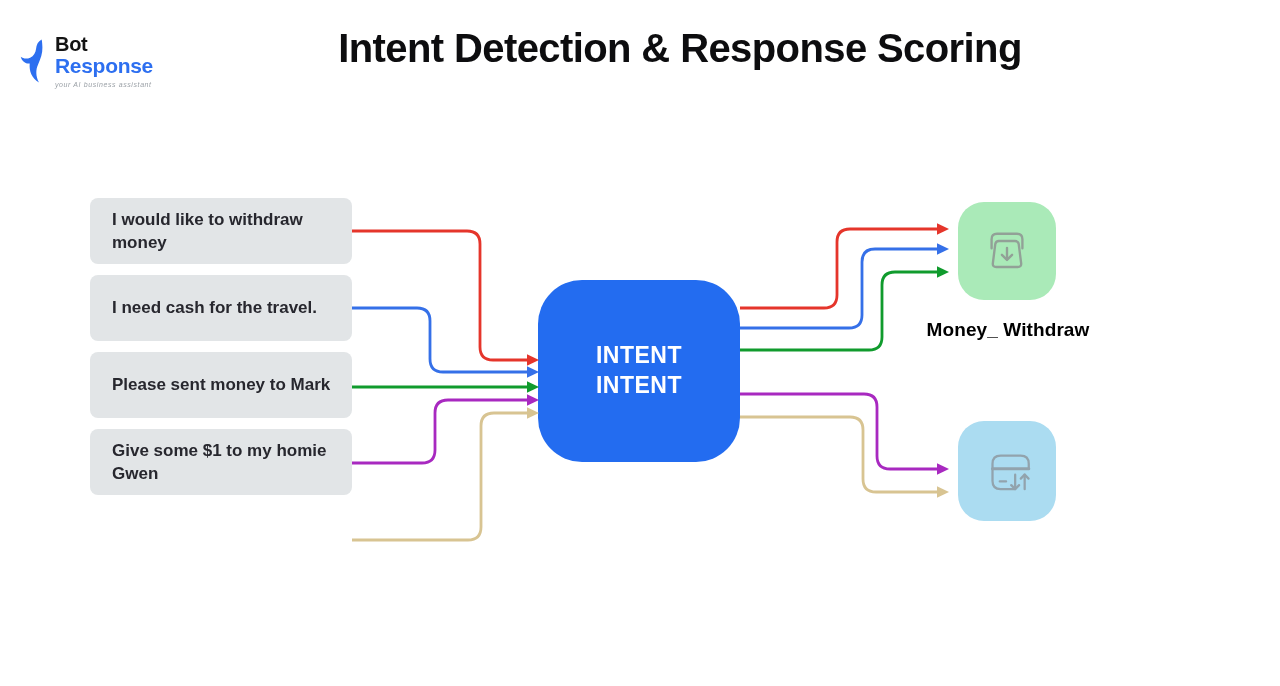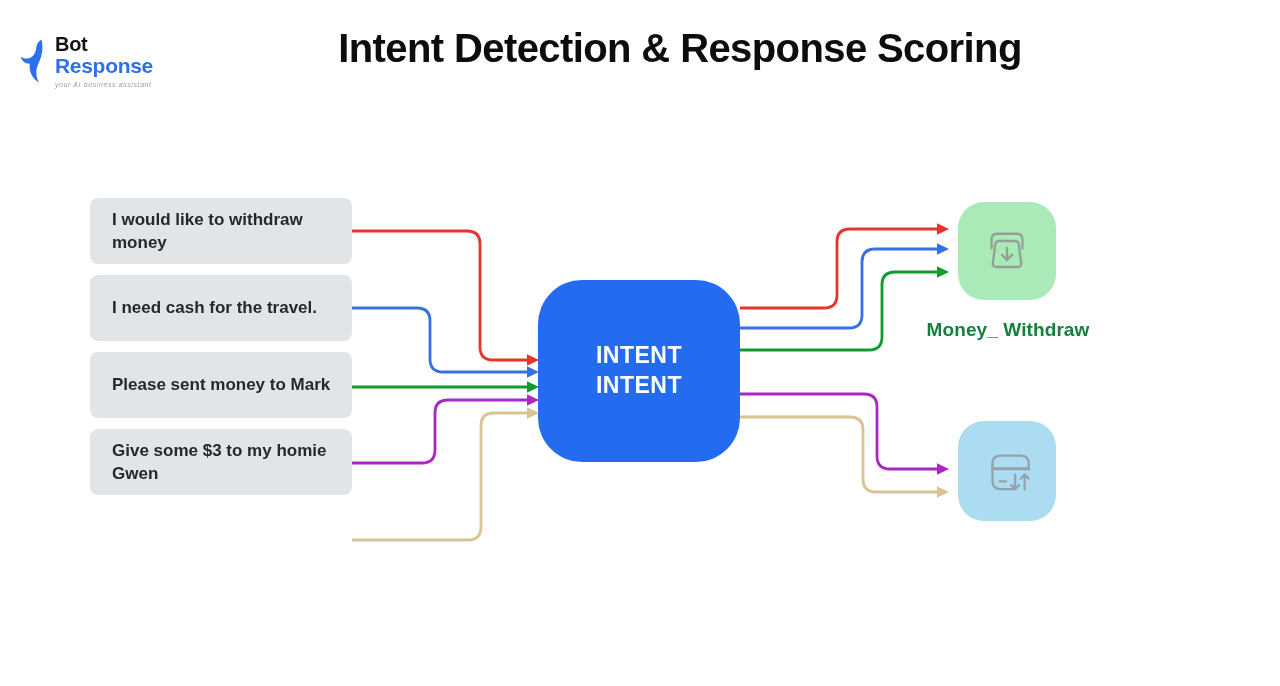--- a/index.html
+++ b/index.html
@@ -27,21 +27,21 @@
   .model{position:absolute;left:538px;top:280px;width:202px;height:182px;border-radius:44px;
          display:flex;flex-direction:column;align-items:center;justify-content:center;
          color:#ffffff;font-size:23px;font-weight:700;letter-spacing:.5px;line-height:1.3;}
 
   
   .intent-card{position:absolute;width:98px;border-radius:26px;display:flex;
                align-items:center;justify-content:center;}
   .card-withdraw{left:958px;top:202px;height:98px;}
   .card-transfer{left:958px;top:421px;height:100px;}
   .intent-label{position:absolute;left:900px;width:216px;text-align:center;
-                font-size:19px;font-weight:700;color:#15803d;letter-spacing:.1px;}
+                font-size:19px;font-weight:700;color:#000000;letter-spacing:.1px;}
   .lbl-withdraw{top:319px}.lbl-transfer{top:538px}
 
   
   #wires{position:absolute;left:0;top:0;pointer-events:none;}
 </style>
 </head>
 <body>
 
 <div class="page">
 
@@ -63,21 +63,21 @@
   <div class="bubble u0">
     <span>I would like to withdraw money</span>
     </div>
   <div class="bubble u1">
     <span>I need cash for the travel.</span>
     </div>
   <div class="bubble u2">
     <span>Please sent money to Mark</span>
     </div>
   <div class="bubble u3">
-    <span>Give some $3 to my homie Gwen</span>
+    <span>Give some $1 to my homie Gwen</span>
     </div>
 
   <div class="model" style="background: rgb(35, 108, 240);">
     <span>INTENT</span>
     <span>INTENT</span>
   </div>
 
   <div class="intent-card card-withdraw" style="background: rgb(170, 234, 184);">
     <svg width="58" height="58" viewBox="0 0 64 64" fill="none" stroke-linecap="round" stroke-linejoin="round" class="icon-w" stroke="#92a197">
       <path d="M15 29 V19 Q15 13 21 13 H43 Q49 13 49 19 V29" stroke-width="2.6"></path>

